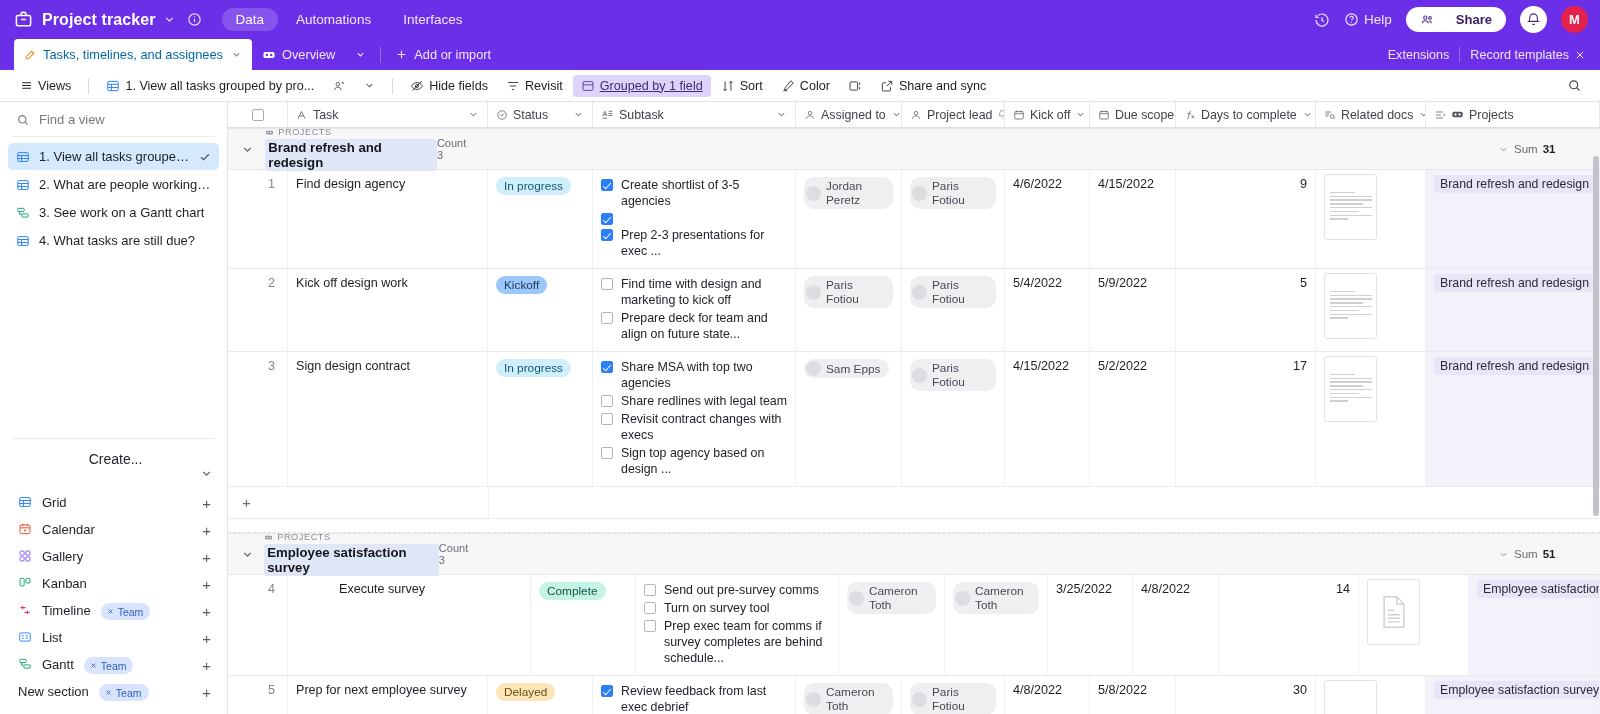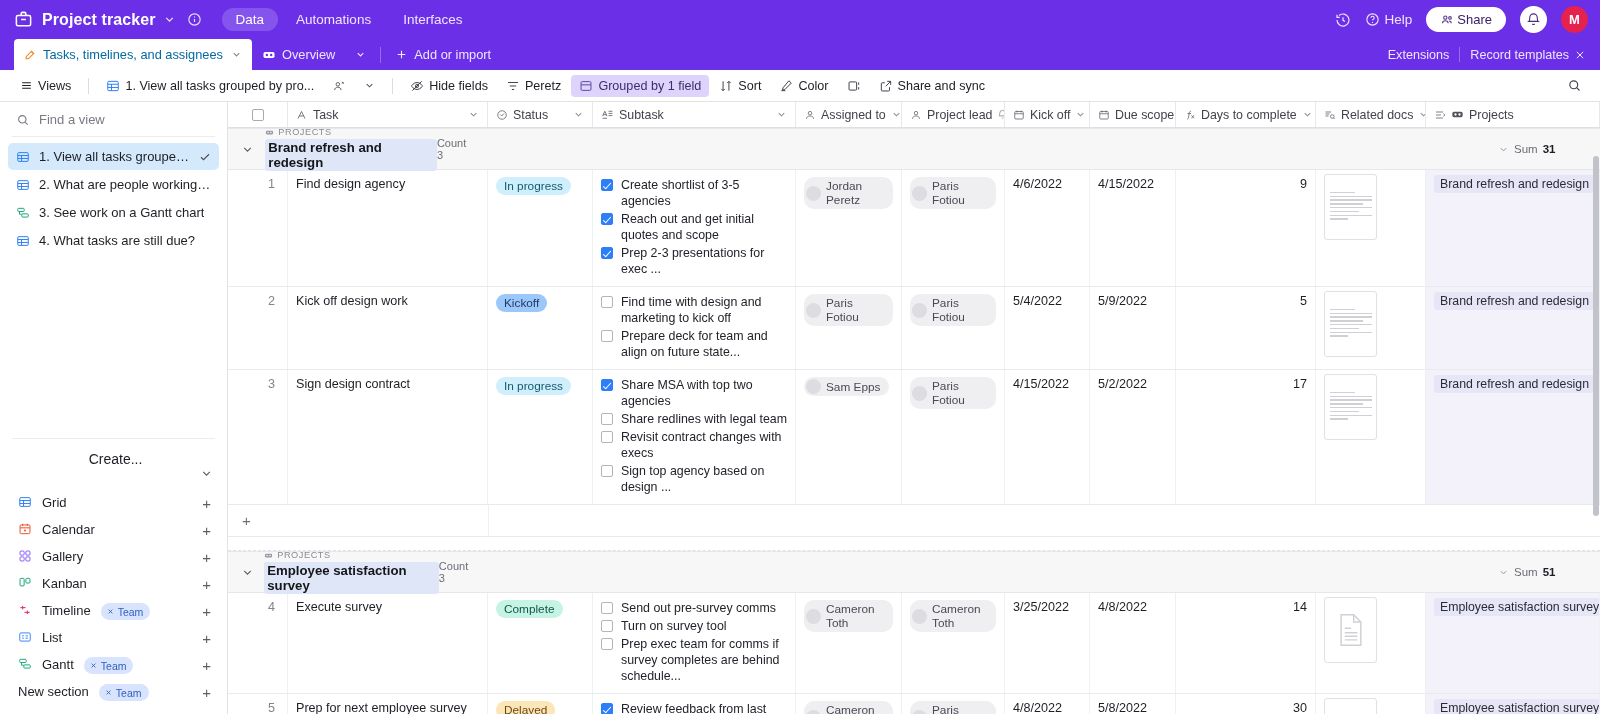--- a/index.html
+++ b/index.html
@@ -24,21 +24,21 @@
   .tb-info { margin-left: 11px; opacity: .85; display: flex; align-items: center; }
   .tb-nav { display: flex; align-items: center; margin-left: 20px; gap: 4px; }
   .tb-nav-item {
     padding: 4px 14px; border-radius: 13px; font-size: 13.5px; color: #f1e6ff; cursor: pointer; white-space: nowrap;
   }
   .tb-nav-item.active { background: rgba(255,255,255,.18); color: #fff; }
   .tb-right { margin-left: auto; display: flex; align-items: center; gap: 14px; }
   .tb-icon-btn { display: flex; align-items: center; gap: 5px; color: #efe5ff; font-size: 13.5px; cursor: pointer; }
   .share-btn {
     background: #fff; color: #3b2063; border-radius: 14px; padding: 5px 14px; font-size: 13px;
-    display: flex; align-items: center; gap: 2px; cursor: pointer; font-weight: 400;
+    display: flex; align-items: center; gap: 21px; cursor: pointer; font-weight: 700;
   }
   .bell-btn {
     background: #fff; width: 27px; height: 27px; border-radius: 50%;
     display: flex; align-items: center; justify-content: center; cursor: pointer; color: #4a2a80;
   }
   .avatar-btn {
     background: #e5214e; width: 27px; height: 27px; border-radius: 50%; color: #fff;
     display: flex; align-items: center; justify-content: center; font-size: 13px; font-weight: bold; cursor: pointer;
   }
 
@@ -61,21 +61,21 @@
 
   
   .toolbar {
     height: 32px; flex: 0 0 32px; background: #fff; border-bottom: 1px solid #e3e3e6;
     display: flex; align-items: center; padding: 0 12px; gap: 2px;
   }
   .tool {
     display: flex; align-items: center; gap: 5px; padding: 4px 8px; border-radius: 4px;
     font-size: 12.6px; color: #1d1f25; cursor: pointer; white-space: nowrap;
   }
-  .tool.grouped { background: #ded3fb; color: #3b2e6e; }
+  .tool.grouped { background: #ded3fb; color: #3b2e6e; text-decoration: underline; }
   .tool-sep { width: 1px; height: 16px; background: #dcdce0; margin: 0 7px; }
   .toolbar-spacer { margin-left: auto; }
   .search-tool { padding: 4px 6px; cursor: pointer; display: flex; align-items: center; }
 
   
   .body { flex: 1; display: flex; min-height: 0; }
 
   
   .sidebar {
     width: 228px; flex: 0 0 228px; background: #fff; border-right: 1px solid #e3e3e6;
@@ -335,21 +335,21 @@
           <path d="M2.5 12S6 6 12 6s9.5 6 9.5 6-3.5 6-9.5 6-9.5-6-9.5-6z"></path>
           <circle cx="12" cy="12" r="2.6"></circle>
           <path d="M4 20L20 4"></path>
         </svg>
       <span>Hide fields</span>
     </div>
     <div class="tool">
       <svg width="14" height="14" viewBox="0 0 24 24" fill="none" stroke="#42424b" stroke-width="1.7">
           <path d="M3.5 6h17M6.5 12h11M10 18h4"></path>
         </svg>
-      <span>Peretz</span>
+      <span>Revisit</span>
     </div>
     <div class="tool grouped">
       <svg width="14" height="14" viewBox="0 0 24 24" fill="none" stroke="#5a47a8" stroke-width="1.7">
           <rect x="3.5" y="4.5" width="17" height="15" rx="2"></rect>
           <path d="M3.5 10h17"></path>
         </svg>
       <span>Grouped by 1 field</span>
     </div>
     <div class="tool">
       <svg width="14" height="14" viewBox="0 0 24 24" fill="none" stroke="#42424b" stroke-width="1.7">
@@ -740,21 +740,20 @@
           <div class="gcell" style="flex:0 0 105px;">
             <span class="badge" style="background:#cfeffc;color:#15596e;">In progress</span>
           </div>
           <div class="gcell" style="flex:0 0 203px;">
             <div class="subtask-line">
                 <span class="cbx checked"></span>
                 <span class="st-text">Create shortlist of 3-5 agencies</span>
               </div>
             <div class="subtask-line">
                 <span class="cbx checked"></span>
-                <span class="st-text">Reach out and get initial quotes and scope</span>
               </div>
             <div class="subtask-line">
                 <span class="cbx checked"></span>
                 <span class="st-text">Prep 2-3 presentations for exec ...</span>
               </div>
           </div>
           <div class="gcell" style="flex:0 0 106px;">
             <span class="person">
                 <span class="person-av"></span>
                 <span class="person-name">Jordan Peretz</span>
@@ -928,21 +927,21 @@
                   <path d="M6 9l6 6 6-6"></path>
                 </svg>
               <span>Sum</span>
               <b style="font-weight:600;color:#1d1f25">51</b>
             </div>
           </div>
         </div>
 
         <div class="grow" style="min-height:72px;">
           <div class="gcell" style="flex:0 0 60px;text-align:right;color:#83838d;padding-right:12px;">4</div>
-          <div class="gcell" style="flex:0 0 200px;">Execute survey</div>
+          <div class="gcell" style="flex:0 0 200px;margin-left:43px;">Execute survey</div>
           <div class="gcell" style="flex:0 0 105px;">
             <span class="badge" style="background:#c5f4e5;color:#16544a;">Complete</span>
           </div>
           <div class="gcell" style="flex:0 0 203px;">
             <div class="subtask-line">
                 <span class="cbx"></span>
                 <span class="st-text">Send out pre-survey comms</span>
               </div>
             <div class="subtask-line">
                 <span class="cbx"></span>

